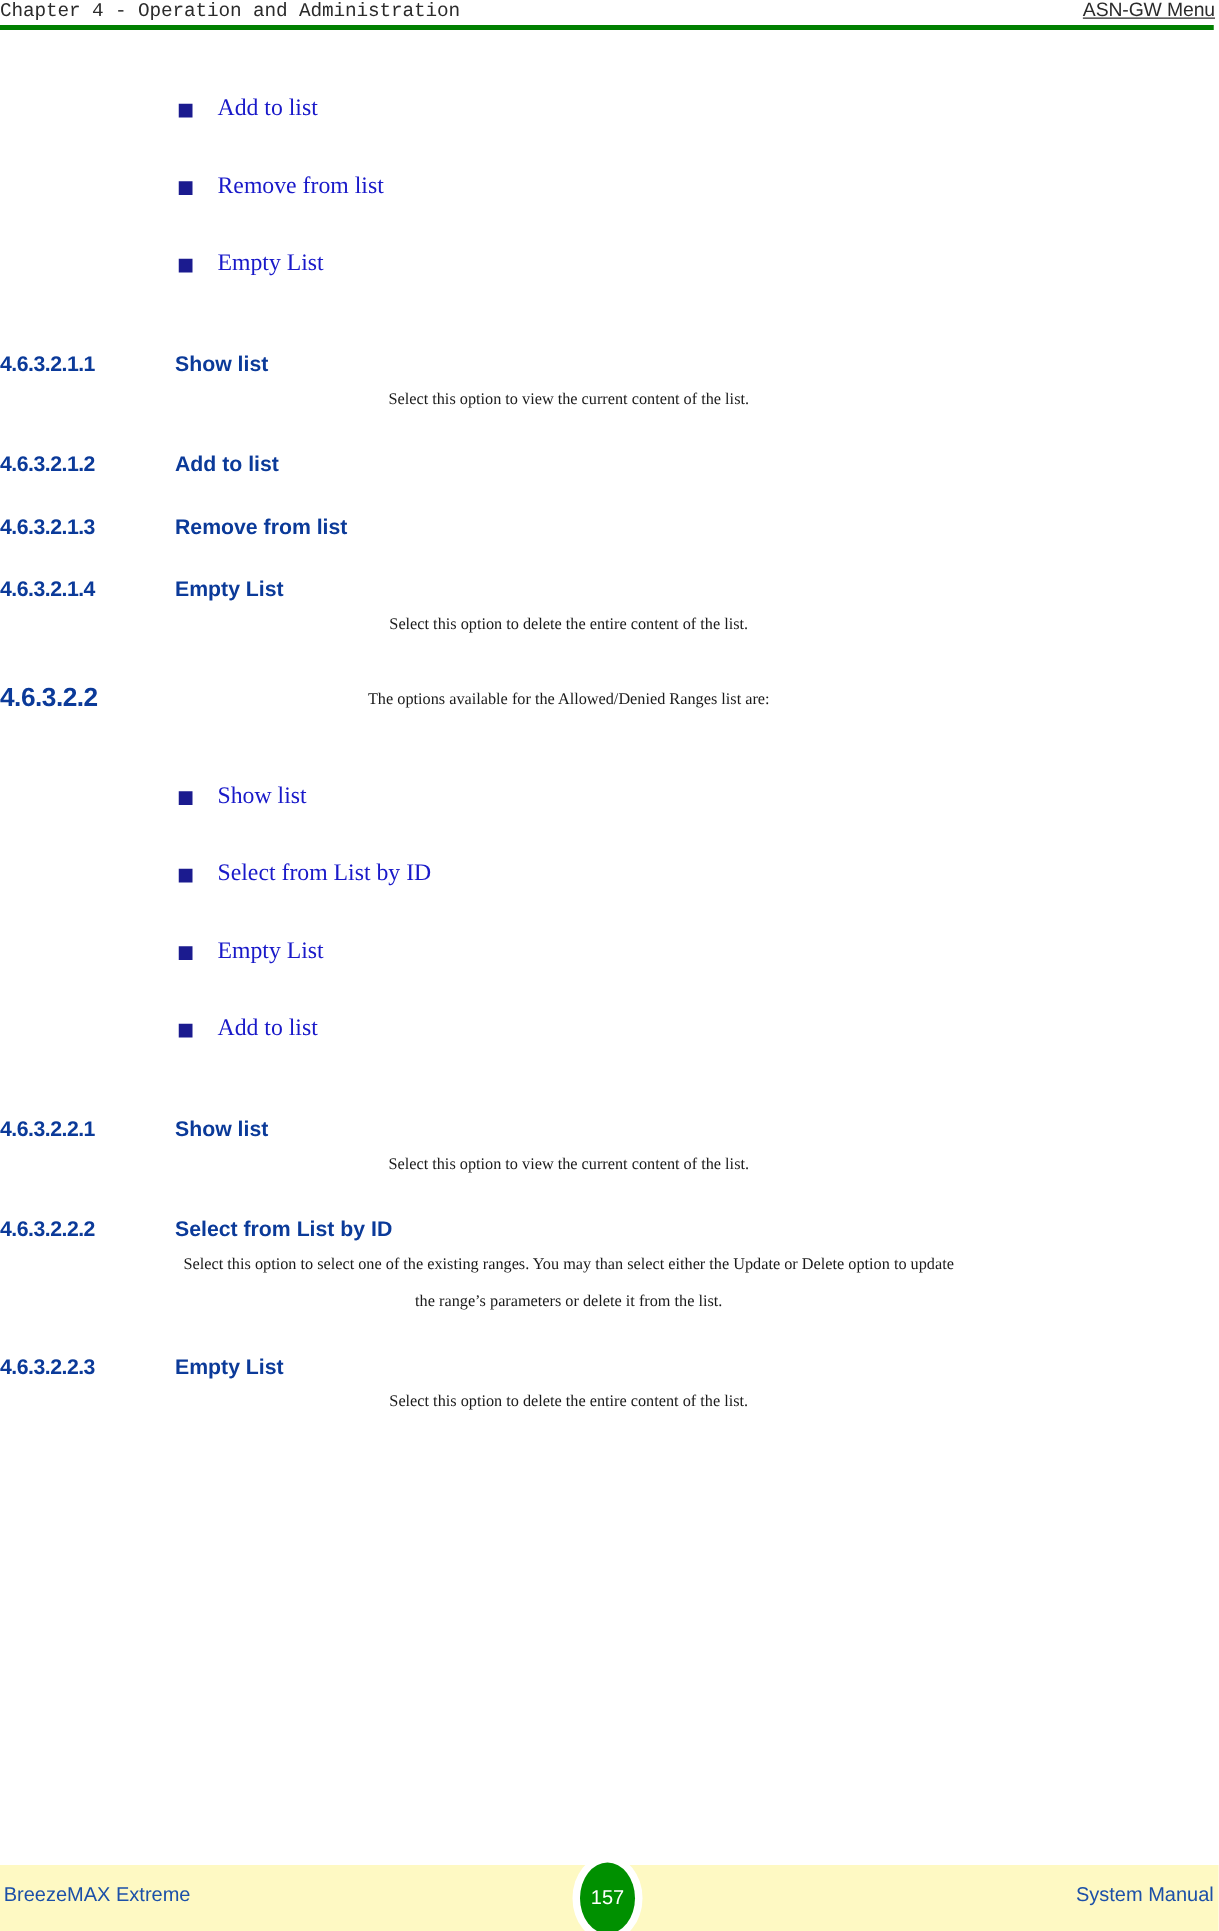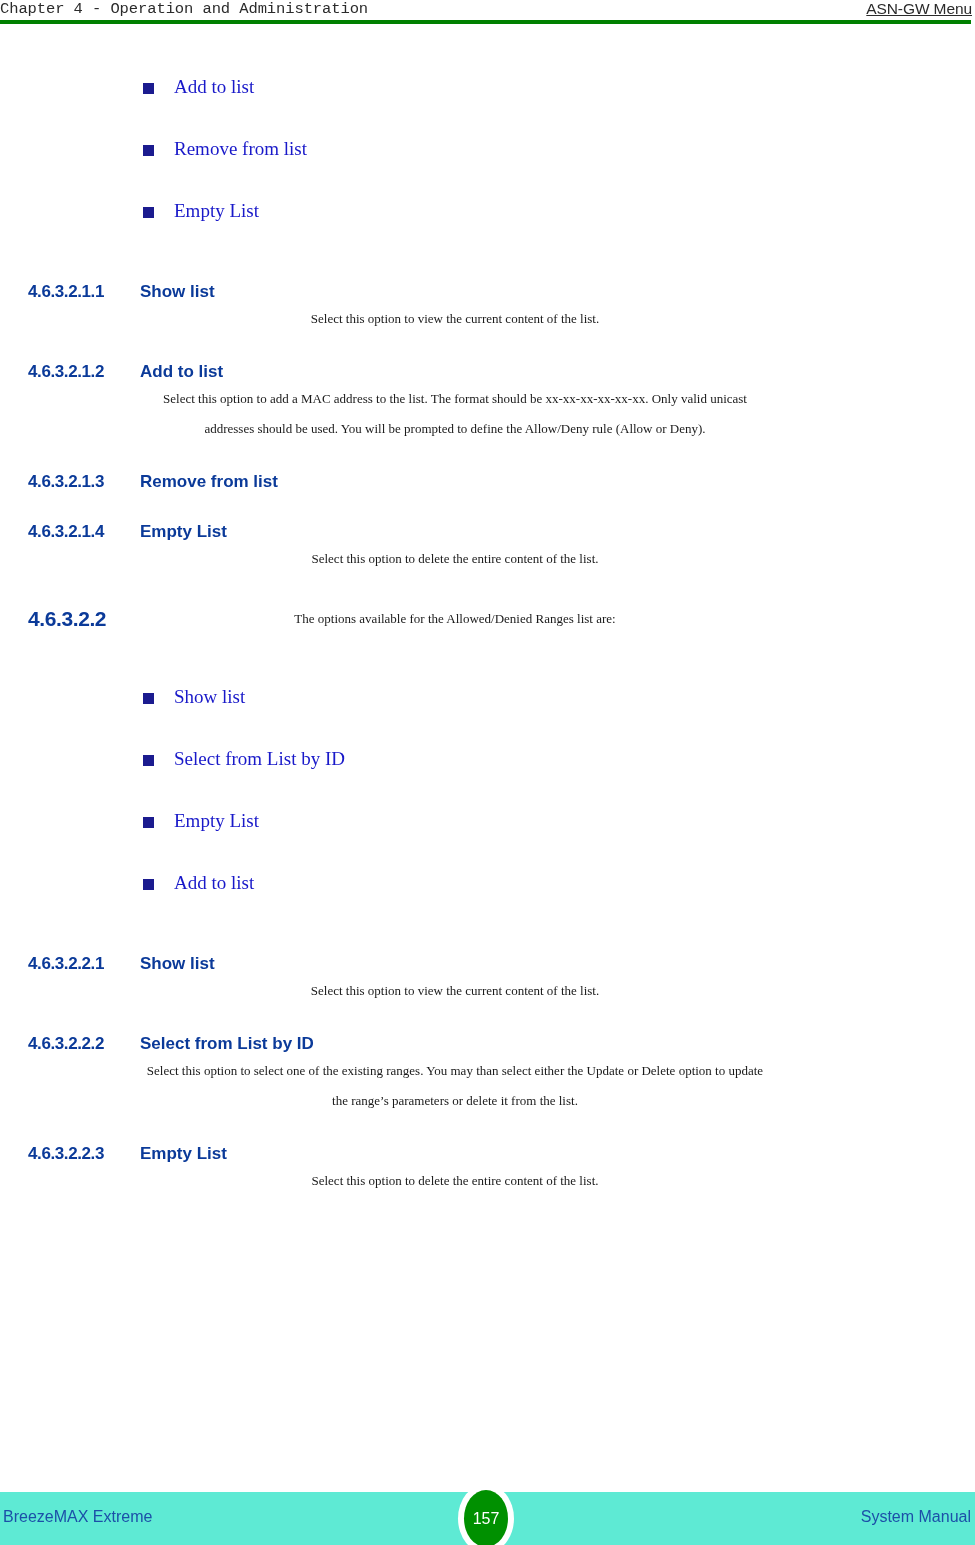--- a/index.html
+++ b/index.html
@@ -100,21 +100,20 @@
     font-family: "Liberation Sans", sans-serif;
     font-weight: bold;
     color: #0b3a99;
     white-space: nowrap;
   }
   .heading .h-num {
     position: absolute;
     left: 0;
     top: 0;
     letter-spacing: -0.4px;
-    margin-left: 28px;
   }
   .heading .h-title {
     display: block;
     margin-left: 140px;
   }
   .heading.lvl5 {
     font-size: 17px;
     line-height: 24px;
   }
   .heading.lvl4 {
@@ -138,21 +137,21 @@
   .gap-list-top   { height: 50px; }
   .gap-list-bot   { height: 20px; }
 
   
   .page-footer {
     position: absolute;
     left: 0;
     top: 1492px;
     width: 975px;
     height: 53px;
-    background: #5eead4;
+    background: #fef9c3;
   }
   .page-footer .ftr-left {
     position: absolute;
     left: 3px;
     top: 16px;
     font-family: "Liberation Sans", sans-serif;
     font-size: 16px;
     color: #1c50a8;
     white-space: nowrap;
   }
@@ -227,21 +226,20 @@
     </div>
     <div class="body-text">Select this option to view the current content of the list.</div>
   </div>
   <div class="sp-h5-before"></div>
 
   <div class="section">
     <div class="heading lvl5">
       <span class="h-num">4.6.3.2.1.2</span>
       <span class="h-title">Add to list</span>
     </div>
-    <div class="body-text">Select this option to add a MAC address to the list. The format should be xx-xx-xx-xx-xx-xx. Only valid unicast addresses should be used. You will be prompted to define the Allow/Deny rule (Allow or Deny).</div>
   </div>
   <div class="sp-h5-before"></div>
 
   <div class="section">
     <div class="heading lvl5">
       <span class="h-num">4.6.3.2.1.3</span>
       <span class="h-title">Remove from list</span>
     </div>
   </div>
   <div class="sp-h5-before"></div>

